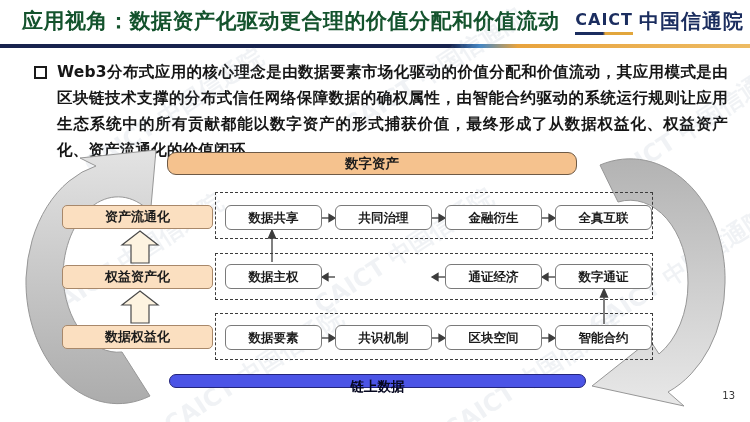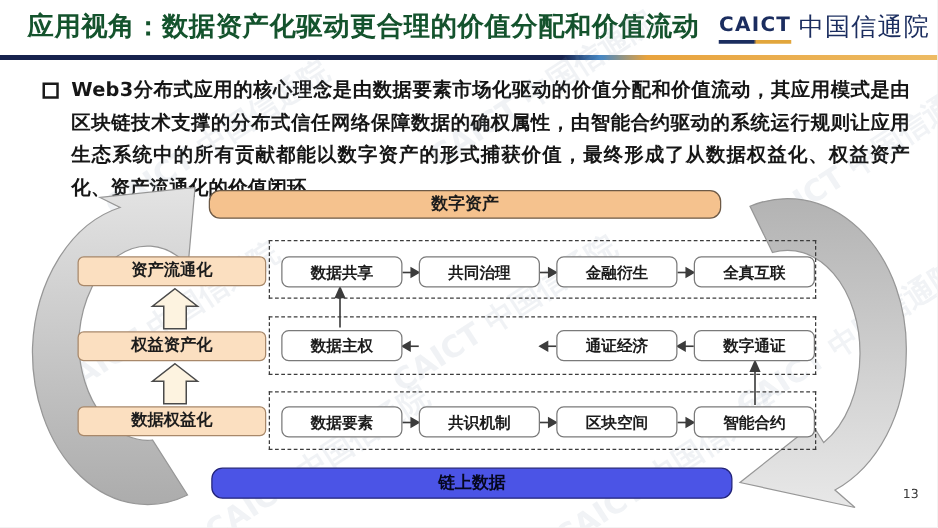--- a/index.html
+++ b/index.html
@@ -9,21 +9,21 @@
   }
   
   .title{
     position:absolute;left:22px;top:7px;font-size:21px;font-weight:800;color:#14532d;
     letter-spacing:.5px;white-space:nowrap;
   }
   .logo{position:absolute;right:6px;top:9px;display:flex;align-items:flex-start;gap:6px;}
   .logo-acronym-wrap{display:flex;flex-direction:column;align-items:stretch;}
   .logo-acronym{font-size:16px;font-weight:800;color:#1b2d5f;letter-spacing:1px;line-height:22px;}
   .logo-underline{height:3px;margin-top:1px;background:linear-gradient(90deg,#1b2d5f 0%,#1b2d5f 48%,#e2a63c 52%,#e2a63c 100%);}
-  .logo-name{font-size:20px;font-weight:400;color:#1b2d5f;line-height:24px;letter-spacing:1px;}
+  .logo-name{font-size:20px;font-weight:700;color:#1b2d5f;line-height:24px;letter-spacing:1px;}
   .header-rule{
     position:absolute;left:0;top:44px;width:750px;height:3.5px;
     background:linear-gradient(90deg,#17224d 0%,#17224d 60%,#4286c6 64%,#e8a33d 69%,#edbb63 100%);
   }
   
   .body-block{position:absolute;left:34px;top:59px;width:694px;display:flex;}
   .bullet{flex:none;width:9px;height:9px;border:2.2px solid #1a1a1a;margin:7px 10px 0 0;}
   .body-text{
     margin:0;font-size:15.5px;font-weight:600;line-height:26px;color:#161616;
     text-align:justify;letter-spacing:.2px;
@@ -36,21 +36,21 @@
   .lane{position:absolute;left:215px;width:438px;height:47px;border:1.5px dashed #3c3c3c;z-index:2;box-sizing:border-box;}
   .lane1{top:192px}.lane2{top:253px}.lane3{top:313px}
   .connector-svg{position:absolute;left:0;top:0;z-index:3;}
   .bar,.stage,.node{position:absolute;z-index:4;box-sizing:border-box;text-align:center;
       font-weight:700;color:#1c1c1c;}
   .top-bar{
     left:167px;top:152px;width:410px;height:23px;line-height:21px;font-size:13.5px;
     background:#f5c28e;border:1.2px solid #6e5a46;border-radius:9px;
   }
   .bottom-bar{
-    left:169px;top:374px;width:417px;height:25px;line-height:23px;font-size:13.5px;
+    left:169px;top:374px;width:417px;height:14px;line-height:23px;font-size:13.5px;
     background:#4b54e6;border:1.5px solid #23247a;border-radius:9px;color:#05071f;
   }
   .stage{
     left:62px;width:151px;height:24px;line-height:22px;font-size:13px;
     background:#fbdfc0;border:1px solid #a8886a;border-radius:5px;
   }
   .stage1{top:205px}.stage2{top:265px}.stage3{top:325px}
   .node{
     width:97px;height:25px;line-height:23px;font-size:12.5px;
     background:#ffffff;border:1.2px solid #7a7a7a;border-radius:6px;

